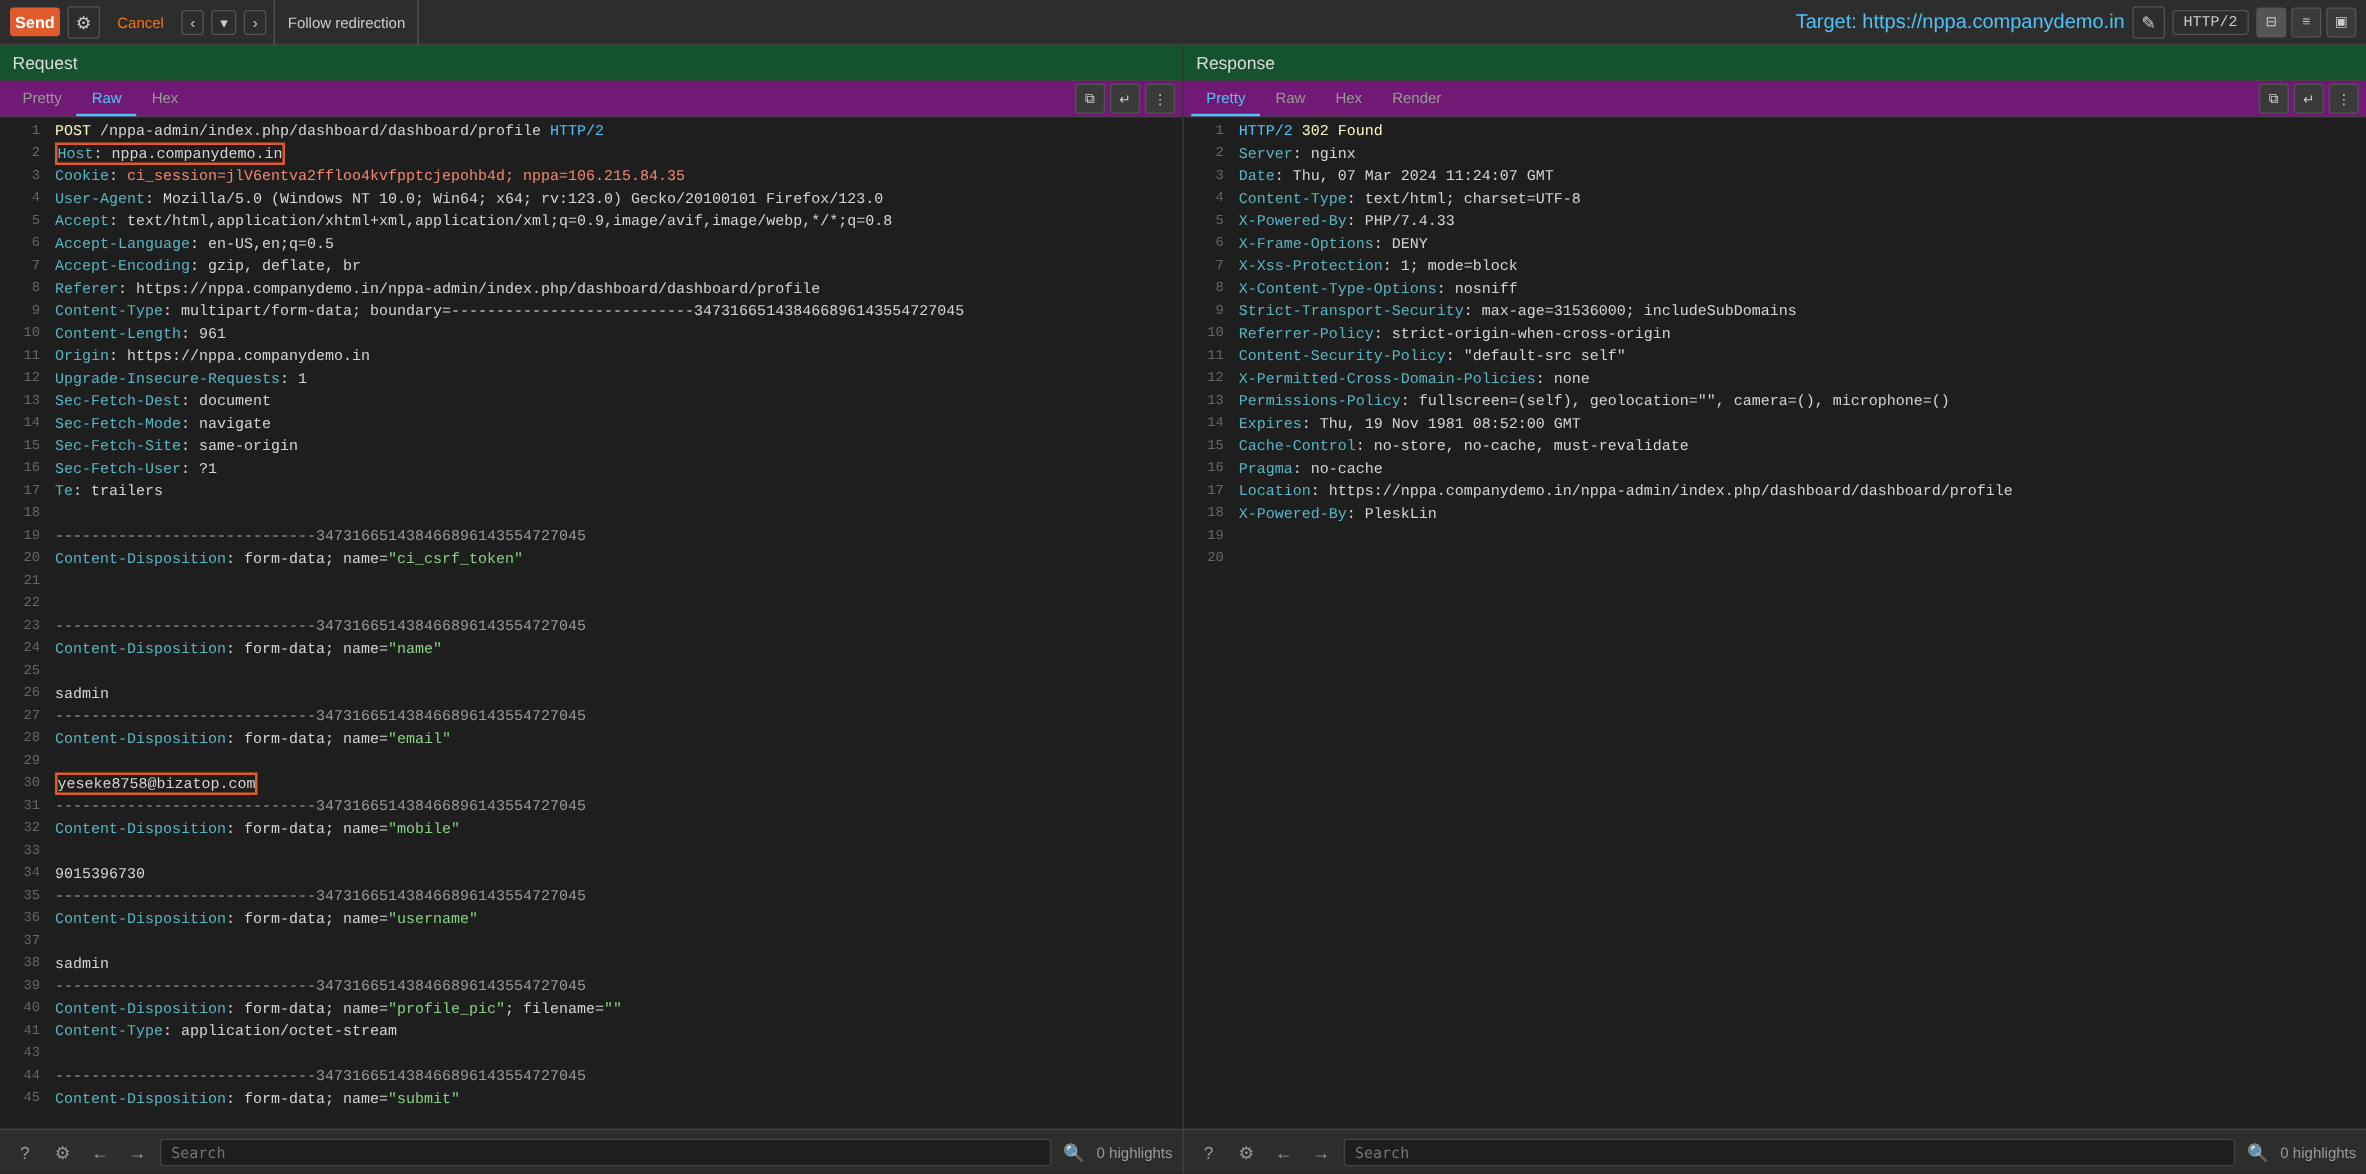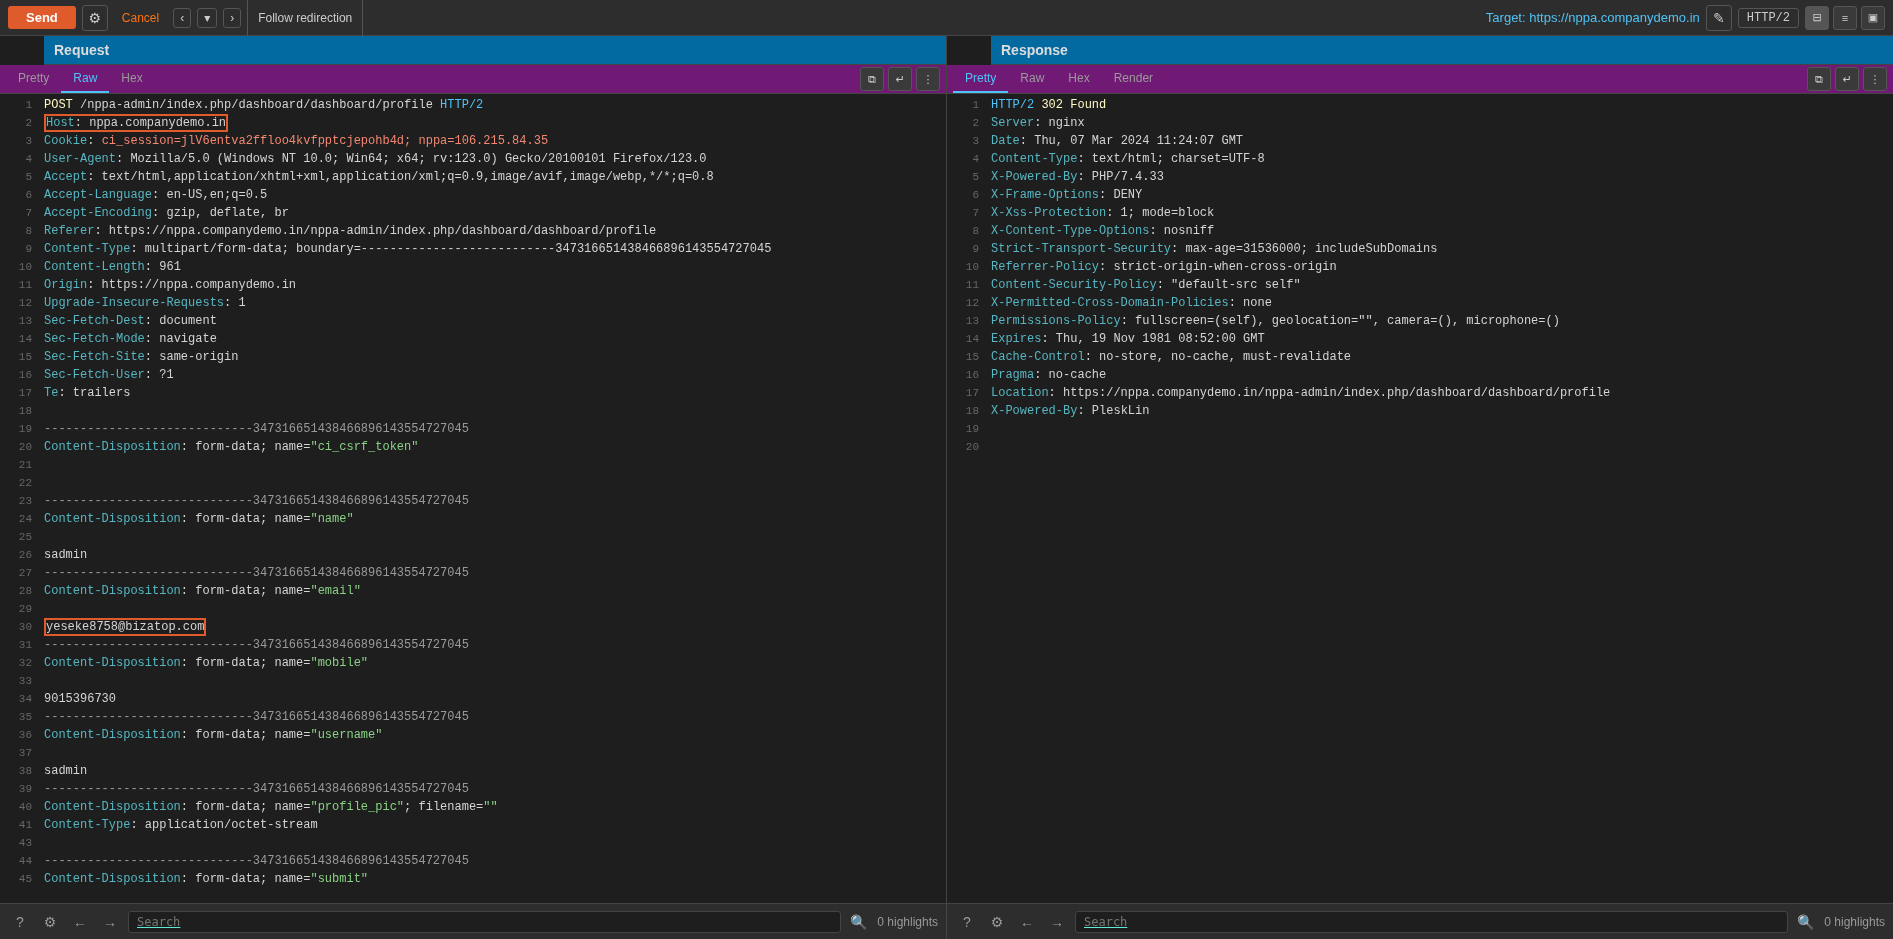--- a/index.html
+++ b/index.html
@@ -22,21 +22,21 @@
       padding: 4px 8px;
       border-bottom: 1px solid #444;
       gap: 6px;
       height: 36px;
       flex-shrink: 0;
     }
     .btn-send {
       background: #e05b2b;
       color: white;
       border: none;
-      padding: 4px 18px;
+      padding: 4px 4px;
       border-radius: 3px;
       cursor: pointer;
       font-size: 13px;
       font-weight: bold;
     }
     .btn-gear {
       background: transparent;
       border: 1px solid #555;
       color: #ccc;
       width: 26px;
@@ -68,21 +68,21 @@
       border: 1px solid #555;
       color: #ccc;
       padding: 16px 10px;
       border-radius: 3px;
       cursor: pointer;
       font-size: 12px;
     }
     .toolbar-spacer { flex: 1; }
     .target-info {
       color: #ccc;
-      font-size: 13px;
+      font-size: 16px;
       font-family: sans-serif;
     }
     .target-info span { color: #4fc3f7; }
     .protocol-badge {
       background: transparent;
       border: 1px solid #555;
       color: #ccc;
       padding: 2px 8px;
       border-radius: 3px;
       font-size: 12px;
@@ -117,29 +117,28 @@
     .panel {
       display: flex;
       flex-direction: column;
       flex: 1;
       border-right: 1px solid #444;
       overflow: hidden;
     }
     .panel:last-child { border-right: none; }
 
     .panel-header {
-      background: #0369a1;
+      background: #14532d;
       padding: 6px 10px;
       border-bottom: 1px solid #444;
       font-family: sans-serif;
       font-size: 14px;
       color: #ddd;
-      font-weight: bold;
+      font-weight: normal;
       flex-shrink: 0;
-      margin-left: 44px;
     }
 
     .panel-tabs {
       display: flex;
       align-items: center;
       background: #701a75;
       border-bottom: 1px solid #444;
       padding: 0 6px;
       flex-shrink: 0;
     }
@@ -229,21 +228,20 @@
     .search-input {
       flex: 1;
       background: #1e1e1e;
       border: 1px solid #444;
       color: #5eead4;
       padding: 3px 8px;
       font-size: 12px;
       border-radius: 3px;
       outline: none;
       font-family: 'Consolas', monospace;
-      text-decoration: underline;
     }
     .highlights-count {
       color: #999;
       font-size: 12px;
       font-family: sans-serif;
       white-space: nowrap;
     }
 
     
     .panel-body::-webkit-scrollbar { width: 8px; height: 8px; }

